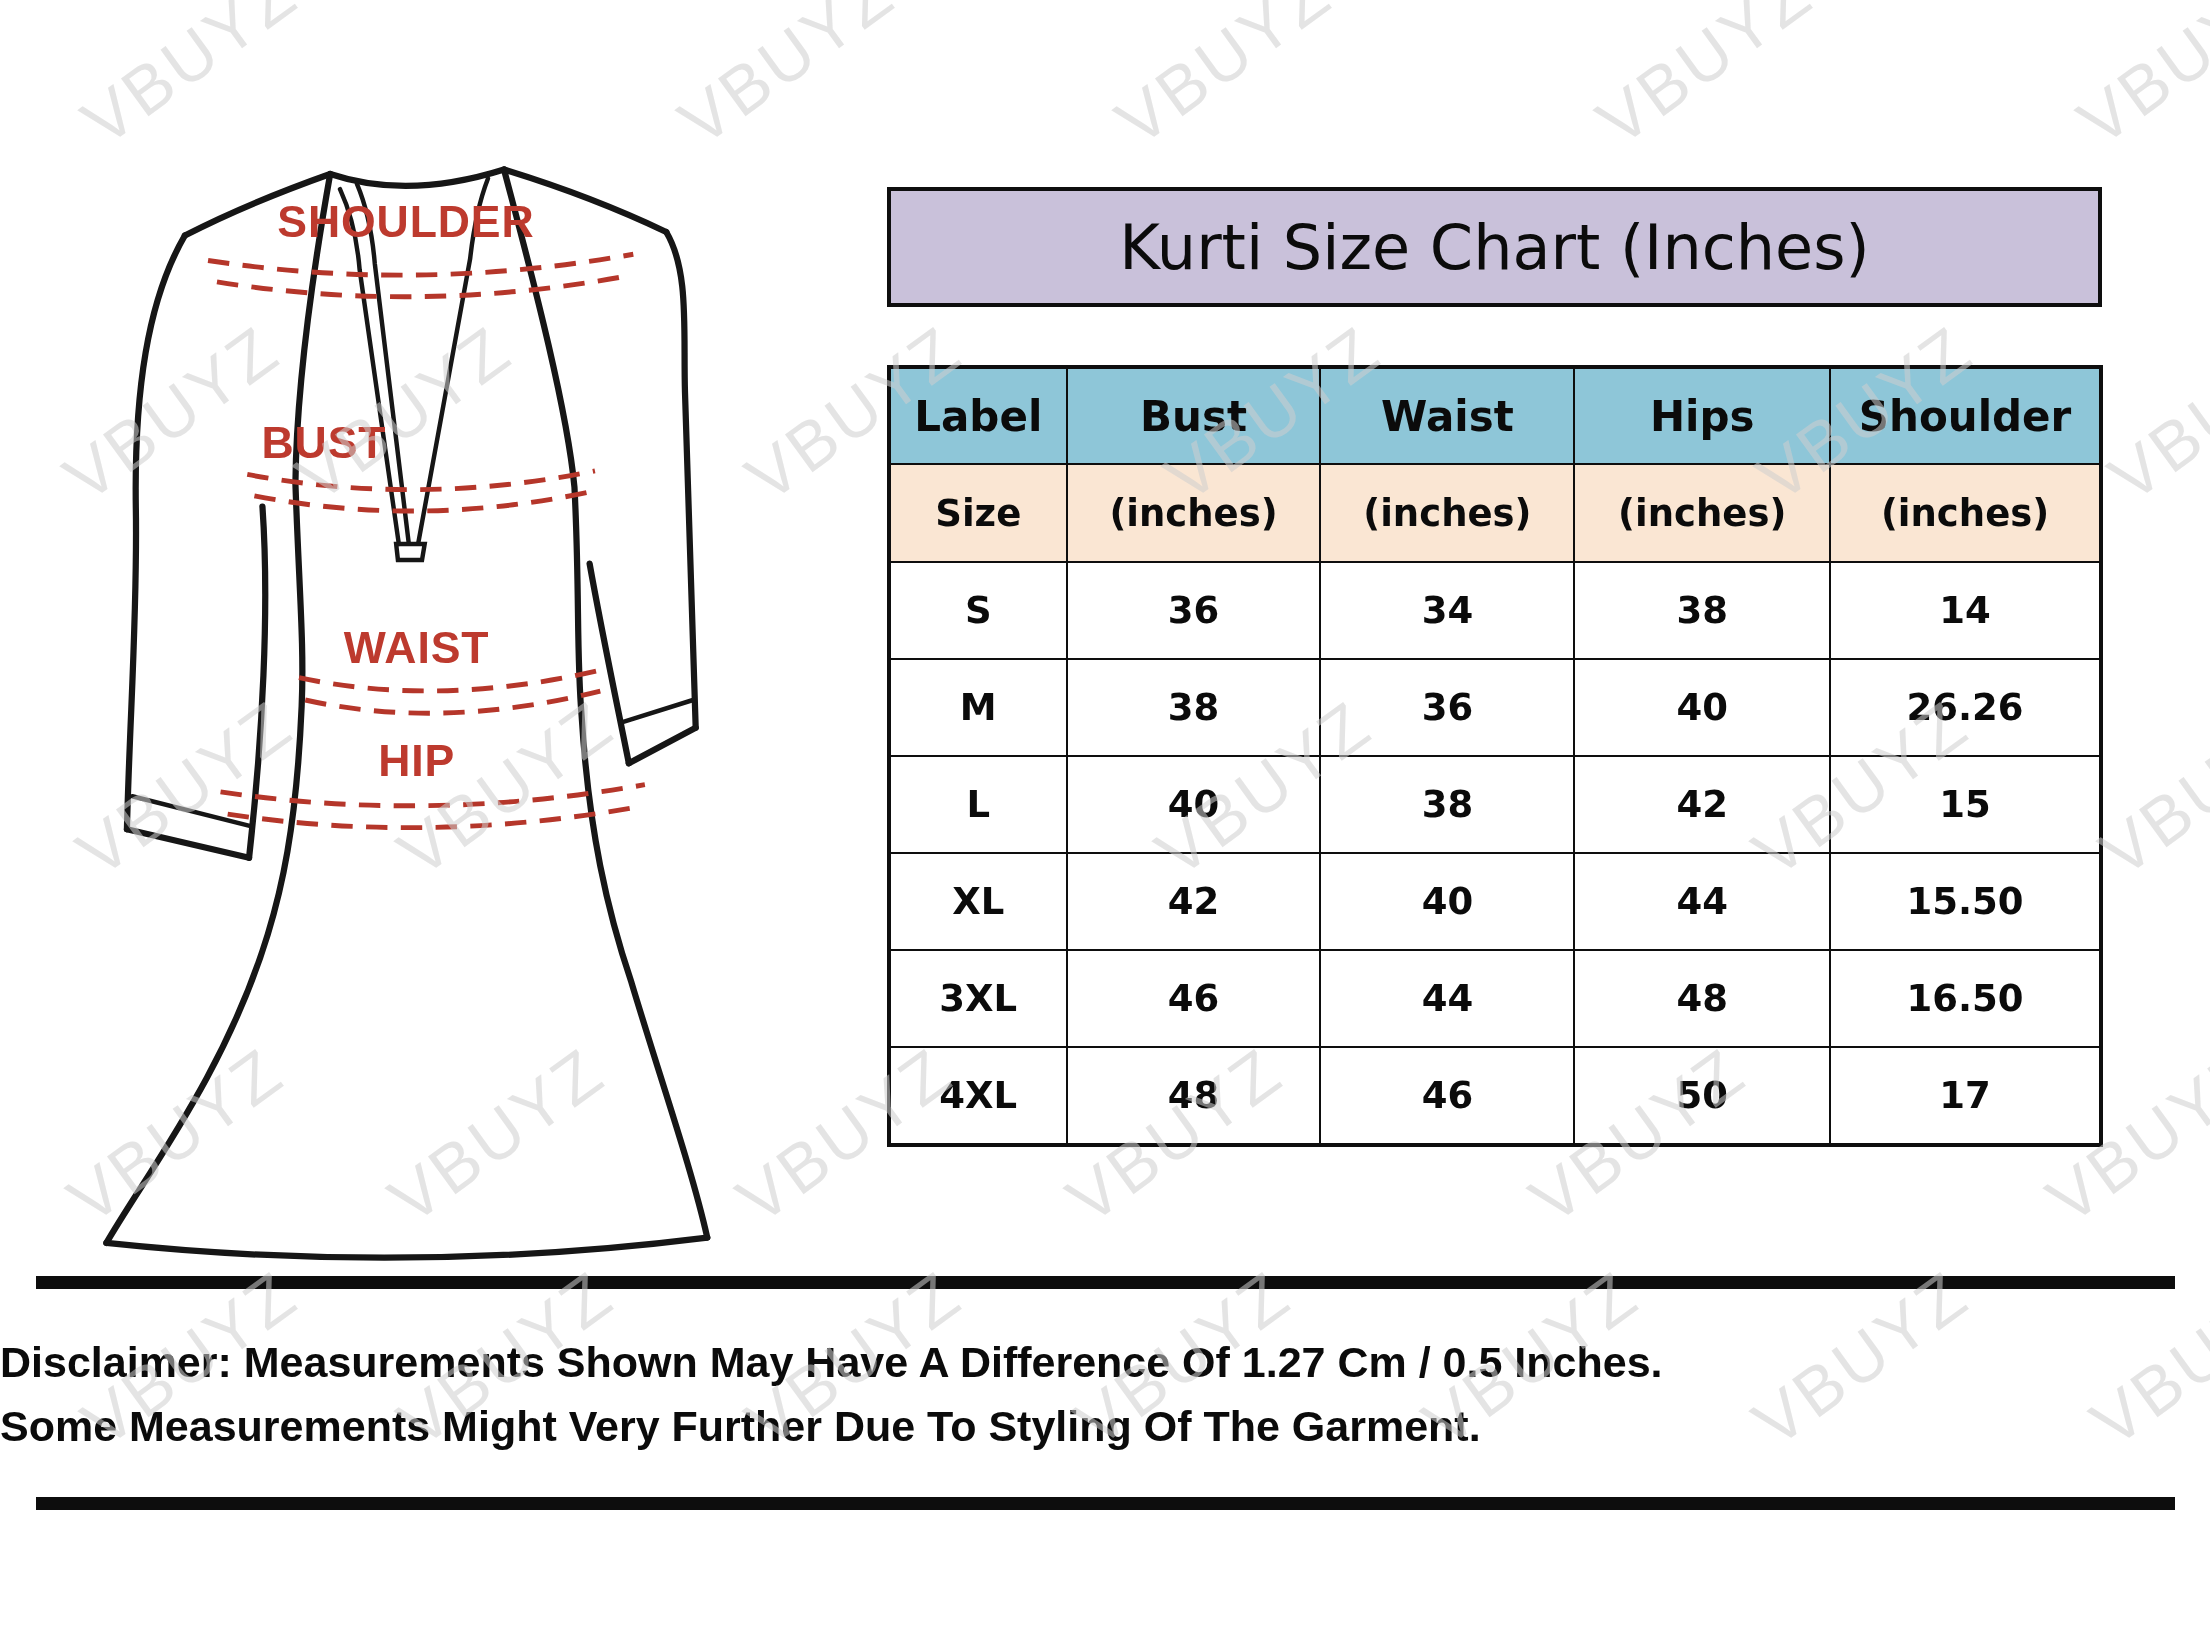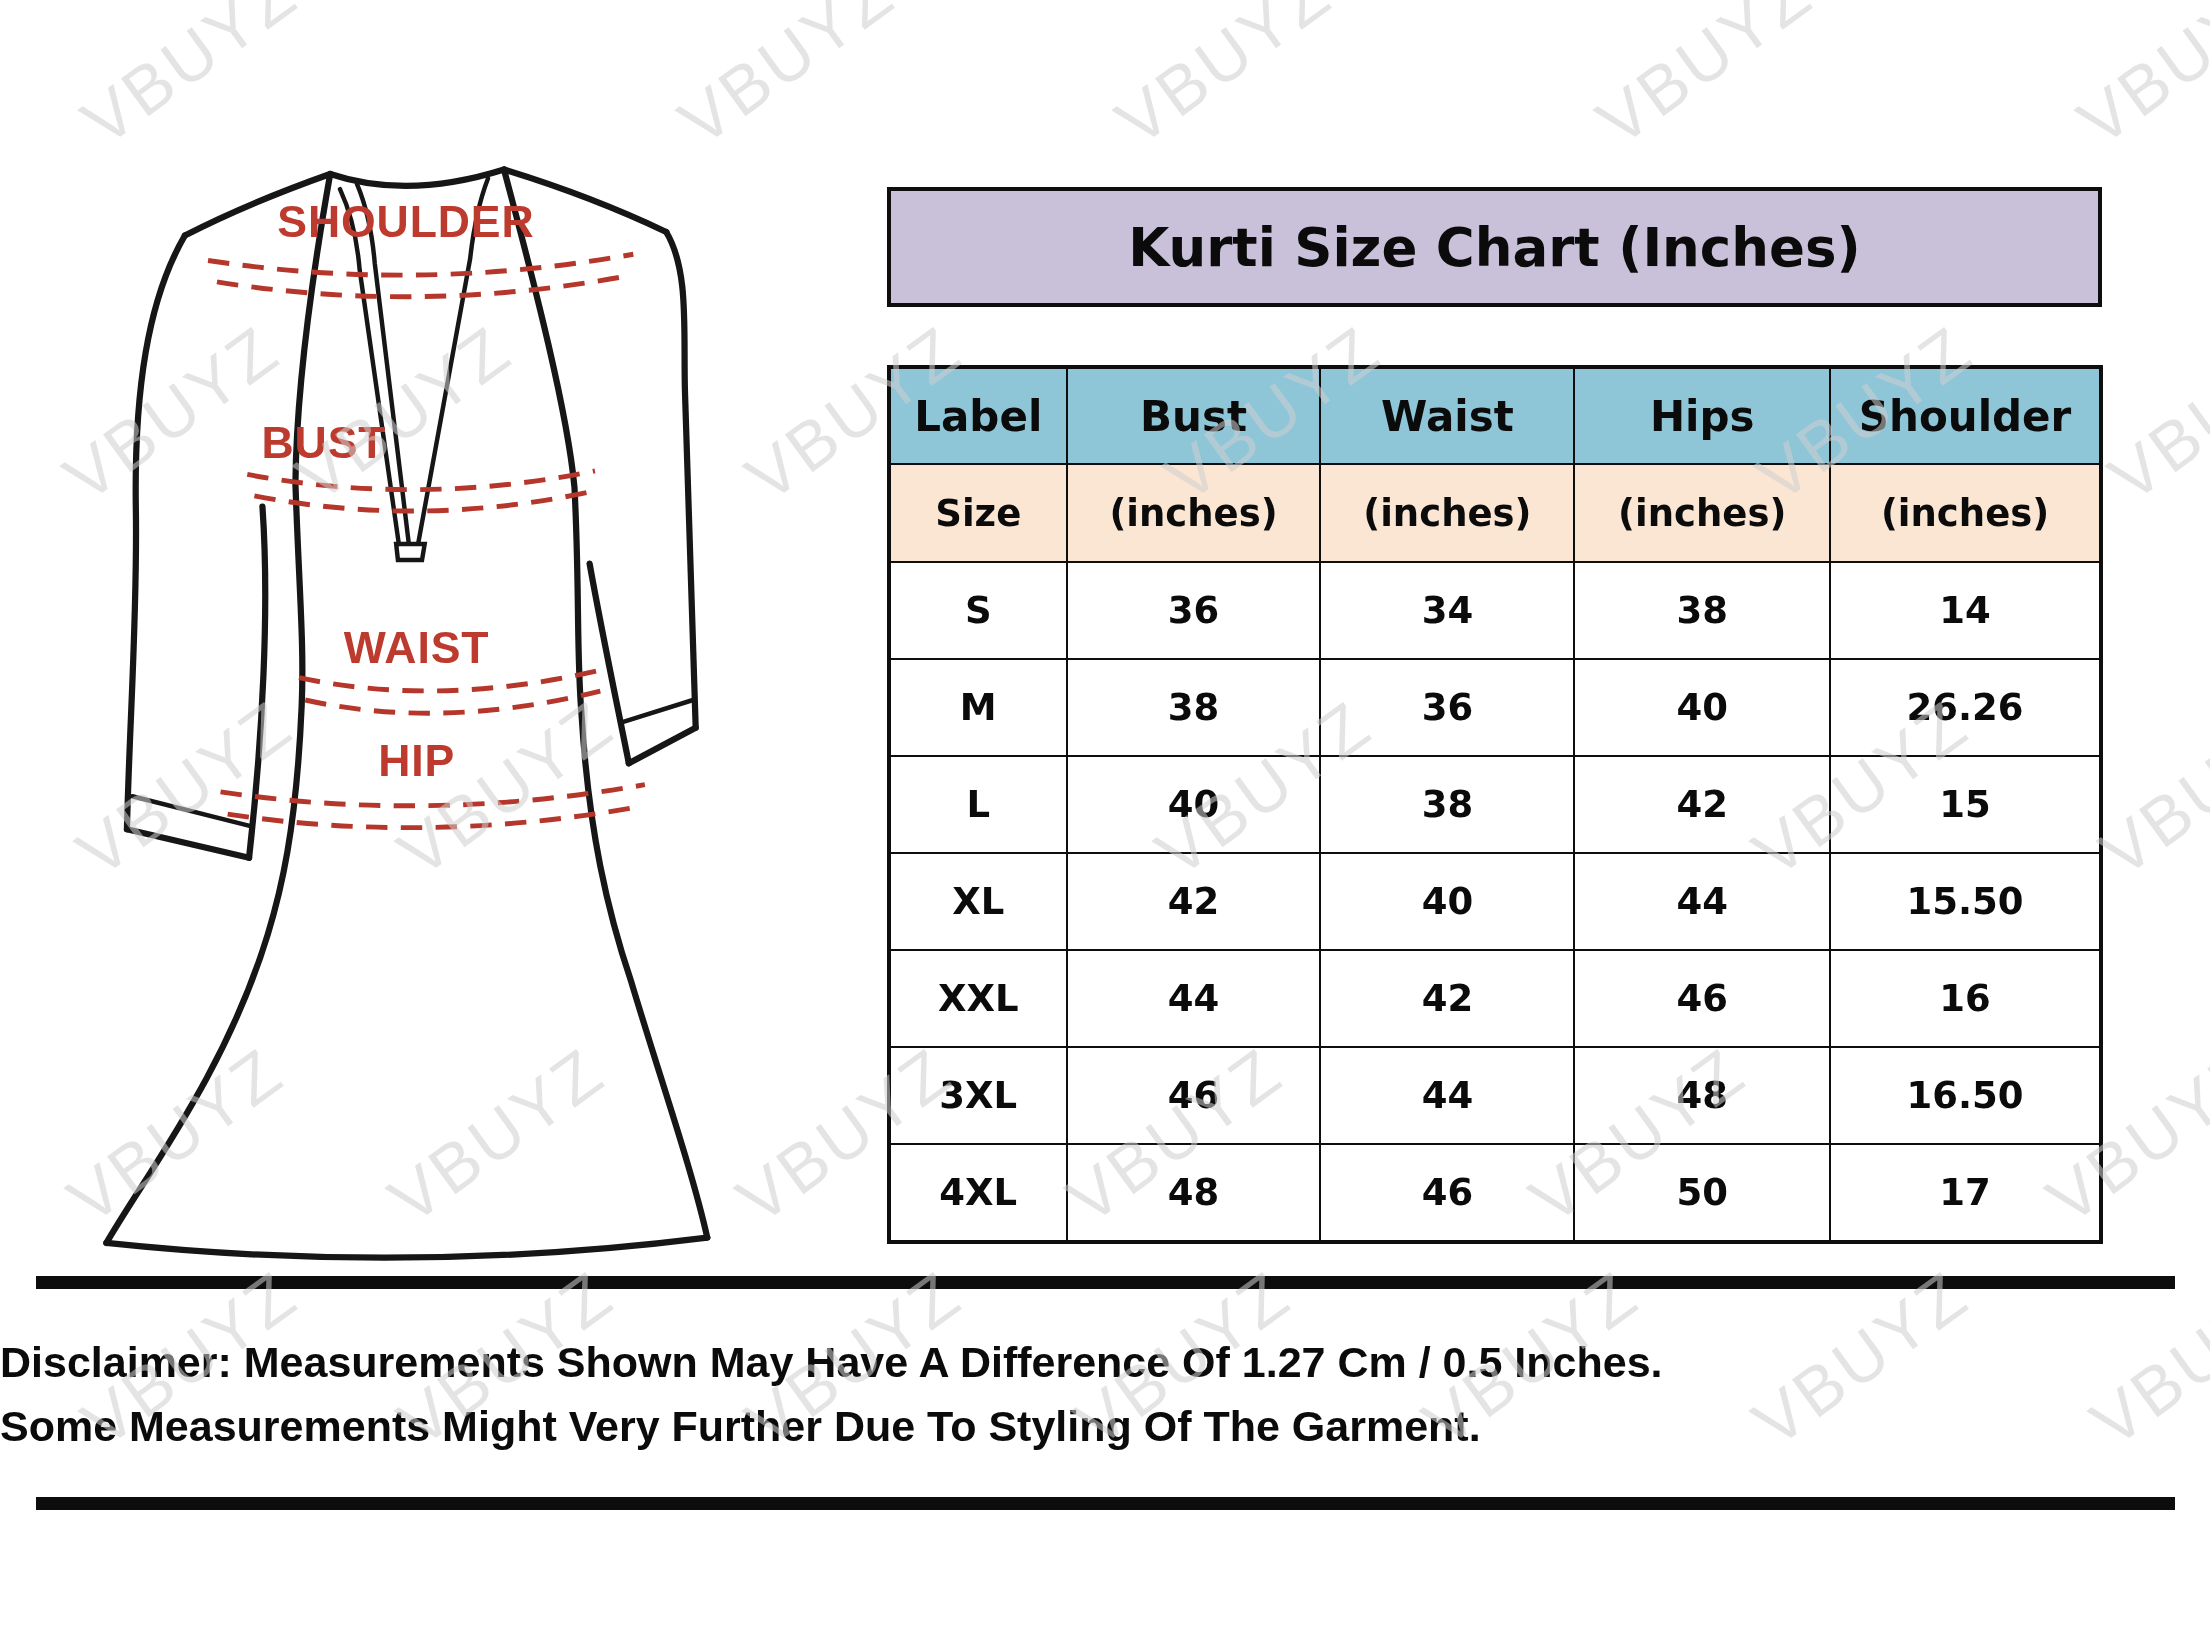--- a/index.html
+++ b/index.html
@@ -18,21 +18,21 @@
   .outline{fill:none;stroke:#161616;stroke-width:7;stroke-linecap:round;stroke-linejoin:round;}
   .outline-thin{fill:none;stroke:#161616;stroke-width:5;stroke-linecap:round;}
   .dash{fill:none;stroke:#b5362a;stroke-width:5.5;stroke-dasharray:24 15;stroke-linecap:butt;}
   .measure-label{fill:#bd3a2e;font-family:"Liberation Sans",sans-serif;font-weight:bold;
                  font-size:50px;letter-spacing:1px;text-anchor:middle;}
 
   
   .title-bar{position:absolute;left:887px;top:187px;width:1215px;height:120px;z-index:20;
              background:#c9c1da;border:4.5px solid #0e0e0e;box-sizing:border-box;
              display:flex;align-items:center;justify-content:center;}
-  .title-bar span{font-size:53px;font-weight:bold;color:#0b0b0b;letter-spacing:0px;}
+  .title-bar span{font-size:62px;font-weight:normal;color:#0b0b0b;letter-spacing:0px;}
 
   
   .size-table{position:absolute;left:887px;top:365px;width:1216px;z-index:20;
               border-collapse:collapse;table-layout:fixed;background:#a21caf;
               border:4.5px solid #0e0e0e;}
   .size-table th,.size-table td{border:2.7px solid #0e0e0e;text-align:center;vertical-align:middle;
               color:#0b0b0b;padding:0;}
   .size-table tr.hdr th{height:94px;background:#8ec6d8;font-size:42px;font-weight:bold;}
   .size-table tr.sub th{height:96px;background:#fae6d3;font-size:37px;font-weight:bold;}
   .size-table tbody td{height:95px;font-size:37px;font-weight:bold;background:#ffffff;}
@@ -138,27 +138,20 @@
         <td>38</td>
         <td>42</td>
         <td>15</td>
       </tr>
       <tr>
         <td>XL</td>
         <td>42</td>
         <td>40</td>
         <td>44</td>
         <td>15.50</td>
-      </tr>
-      <tr>
-        <td>XXL</td>
-        <td>44</td>
-        <td>42</td>
-        <td>46</td>
-        <td>16</td>
       </tr>
       <tr>
         <td>3XL</td>
         <td>46</td>
         <td>44</td>
         <td>48</td>
         <td>16.50</td>
       </tr>
       <tr>
         <td>4XL</td>

